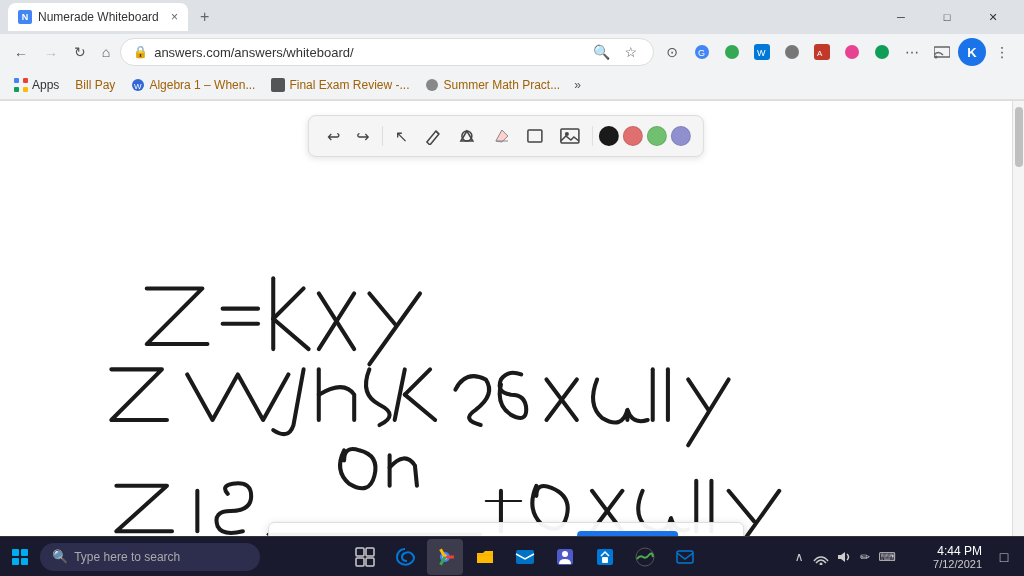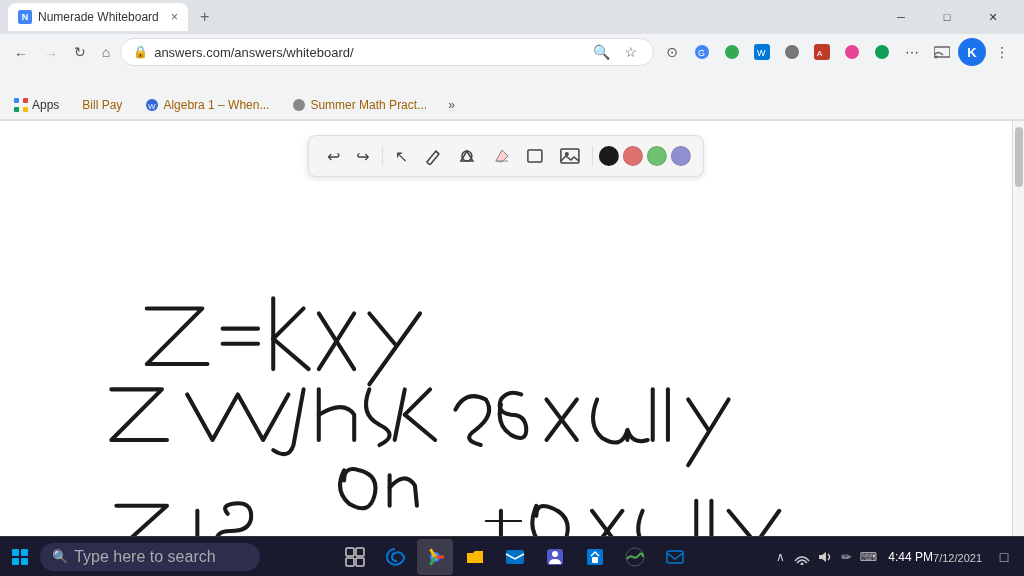--- a/index.html
+++ b/index.html
@@ -40,22 +40,22 @@
     .lock-icon { color: #555; font-size: 12px; }
     .address-text { flex: 1; color: #333; font-size: 13px; }
     .address-icons { display: flex; gap: 6px; align-items: center; }
     .addr-icon-btn { background: none; border: none; cursor: pointer; color: #555; font-size: 14px; padding: 2px 4px; }
     .right-icons { display: flex; align-items: center; gap: 2px; }
     .r-icon-btn { background: none; border: none; cursor: pointer; width: 28px; height: 28px; border-radius: 50%; display: flex; align-items: center; justify-content: center; font-size: 14px; color: #555; }
     .profile-btn { width: 28px; height: 28px; border-radius: 50%; background: #1a73e8; border: none; cursor: pointer; display: flex; align-items: center; justify-content: center; color: white; font-size: 13px; font-weight: bold; }
 
     
     .bookmarks-bar {
-      display: flex; align-items: center; height: 30px; padding: 0 8px; gap: 11px;
-      background: #f1f3f4; border-bottom: 1px solid #e0e0e0; overflow: hidden; margin-top: 20px;
+      display: flex; align-items: center; height: 30px; padding: 0 8px; gap: 4px;
+      background: #f1f3f4; border-bottom: 1px solid #e0e0e0; overflow: hidden;
     }
     .apps-btn { display: flex; align-items: center; gap: 4px; font-size: 12px; color: #333; background: none; border: none; cursor: pointer; padding: 2px 6px; border-radius: 3px; }
     .bookmark-item { display: flex; align-items: center; gap: 4px; font-size: 12px; color: #a16207; background: none; border: none; cursor: pointer; padding: 2px 6px; border-radius: 3px; white-space: nowrap; }
     .more-btn { margin-left: 4px; font-size: 12px; color: #555; background: none; border: none; cursor: pointer; }
     .reading-list-btn { margin-left: auto; display: flex; align-items: center; gap: 4px; font-size: 12px; color: #333; background: none; border: none; cursor: pointer; padding: 2px 6px; }
 
     
     .main-content { display: flex; width: 100%; height: calc(576px - 34px - 36px - 30px); }
 
     
@@ -111,26 +111,26 @@
       border-top: 1px solid #333;
     }
     .taskbar-start { width: 40px; height: 40px; display: flex; align-items: center; justify-content: center; cursor: pointer; }
     .start-icon { width: 16px; height: 16px; display: grid; grid-template-columns: 1fr 1fr; gap: 2px; }
     .start-sq { background: #fff; border-radius: 1px; }
     .taskbar-search {
       display: flex; align-items: center; background: #2d2d4e; border-radius: 16px;
       padding: 4px 12px; gap: 6px; width: 220px; height: 28px;
     }
     .search-icon-ts { color: #aaa; font-size: 13px; }
-    .taskbar-search-text { color: #aaa; font-size: 16px; }
+    .taskbar-search-text { color: #aaa; font-size: 12px; }
     .taskbar-center { flex: 1; display: flex; align-items: center; justify-content: center; gap: 4px; }
     .taskbar-icon { width: 36px; height: 36px; display: flex; align-items: center; justify-content: center; cursor: pointer; border-radius: 4px; }
     .taskbar-right { display: flex; align-items: center; gap: 2px; padding-right: 8px; }
     .tray-icon { width: 20px; height: 20px; display: flex; align-items: center; justify-content: center; color: #ccc; font-size: 12px; cursor: pointer; }
-    .clock { display: flex; flex-direction: row; align-items: flex-end; padding: 0 8px; cursor: pointer; }
+    .clock { display: flex; flex-direction: column; align-items: flex-end; padding: 0 8px; cursor: pointer; margin-left: 26px; }
     .clock-time { color: #fff; font-size: 12px; }
     .clock-date { color: #ccc; font-size: 11px; }
     .notification-btn { width: 24px; height: 40px; display: flex; align-items: center; justify-content: center; color: #ccc; cursor: pointer; font-size: 14px; }
   </style>
 </head>
 <body>
 
 <div class="browser-chrome">
 
   <div class="title-bar">
@@ -233,20 +233,26 @@
     </button>
     <button class="bookmark-item">
       <svg width="14" height="14" viewBox="0 0 14 14">
           <circle cx="7" cy="7" r="6" fill="#3367d6"></circle>
           <text x="3" y="11" font-size="8" fill="white">W</text>
         </svg>
       <span>Algebra 1 – When...</span>
     </button>
     <button class="bookmark-item">
       <svg width="14" height="14" viewBox="0 0 14 14">
+          <rect width="14" height="14" rx="2" fill="#555"></rect>
+        </svg>
+      <span>Final Exam Review -...</span>
+    </button>
+    <button class="bookmark-item">
+      <svg width="14" height="14" viewBox="0 0 14 14">
           <circle cx="7" cy="7" r="6" fill="#888"></circle>
         </svg>
       <span>Summer Math Pract...</span>
     </button>
     <button class="more-btn">»</button>
     <button class="reading-list-btn">
       
       
     </button>
   </div>

